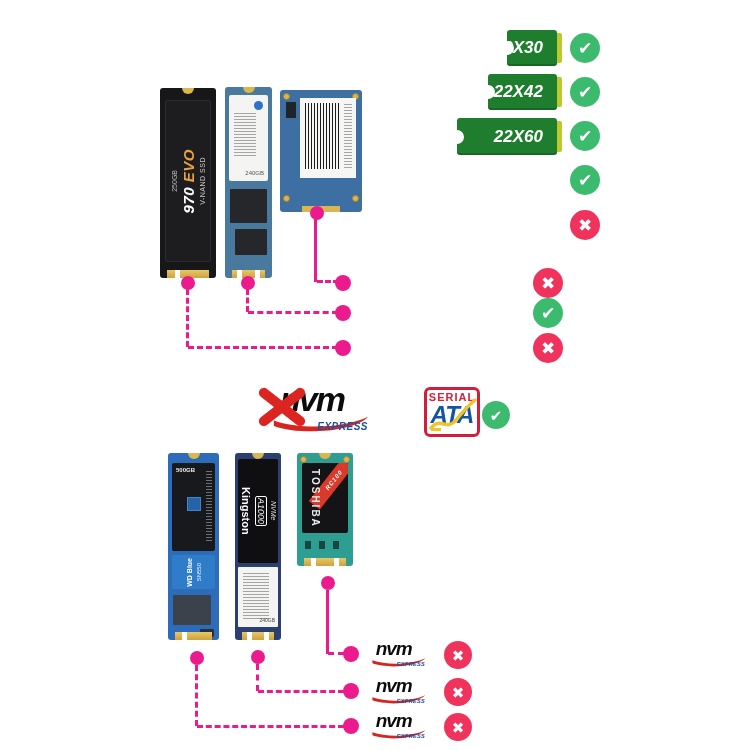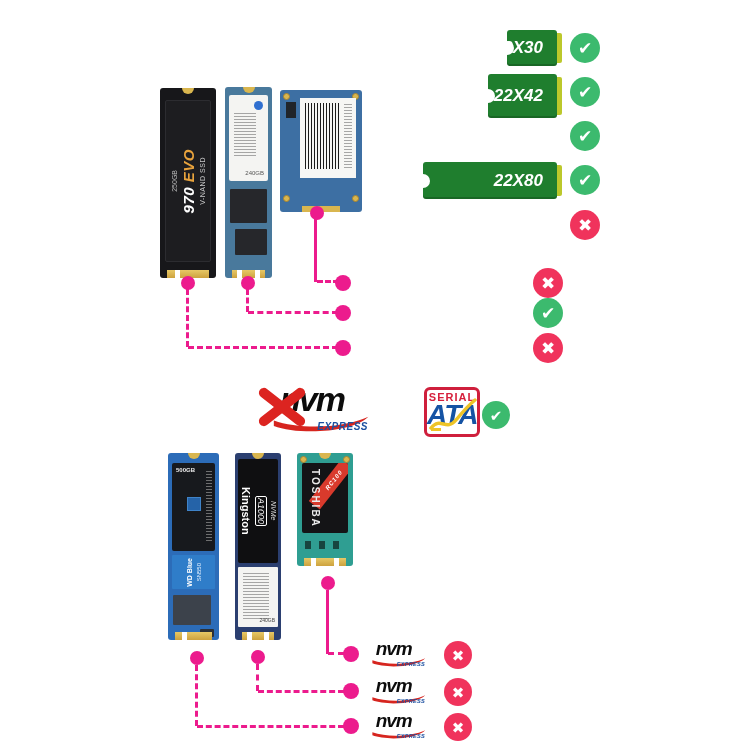--- a/index.html
+++ b/index.html
@@ -116,21 +116,21 @@
           top:16px; left:-12px; z-index:4; }
   .xbar.a { transform:rotate(38deg); }
   .xbar.b { transform:rotate(-38deg); }
   .nvm-logo.small { transform:scale(.56); transform-origin:left top; }
 
   
   .sata-logo { position:absolute; left:424px; top:387px; width:56px; height:50px; background:#fff;
                border:3px solid #cf1f3c; border-radius:6px; box-sizing:border-box; }
   .sata-top { display:block; text-align:center; font-size:11px; font-weight:bold; color:#d6203c;
               letter-spacing:1px; line-height:13px; margin-top:1px; }
-  .sata-main { display:block; text-align:center; font-size:28px; font-weight:bold; font-style:italic;
+  .sata-main { display:block; text-align:center; font-size:24px; font-weight:bold; font-style:italic;
                color:#1553a4; line-height:26px; letter-spacing:-1px; margin-top:-2px; }
   .cable { position:absolute; left:0; top:0; width:50px; height:44px; z-index:2; }
   .cable path { fill:none; stroke:#eec427; stroke-width:3.5; stroke-linecap:round; }
   .sata-dash { position:absolute; left:4px; bottom:3px; width:10px; height:3px; background:#eec427; }
 </style>
 </head>
 <body>
 
 <div class="stage">
 
@@ -170,25 +170,25 @@
     <div class="wlabel2">
       <div class="barcode"></div>
       <div class="fineprint" style="right:4px;top:6px;width:8px;height:64px;"></div>
     </div>
     <div class="msata-conn"></div>
   </div>
 
   <div class="bar" style="left:507px;top:30px;width:50px;height:36px;">
       <span class="bl">22X30</span>
     </div>
-  <div class="bar" style="left:488px;top:74px;width:69px;height:44px;">
+  <div class="bar" style="left:488px;top:74px;width:69px;height:36px;">
       <span class="bl">22X42</span>
     </div>
-  <div class="bar" style="left:423px;top:162px;width:134px;height:37px;">
-      <span class="bl">22X80</span>
+  <div class="bar" style="left:457px;top:118px;width:100px;height:37px;">
+      <span class="bl">22X60</span>
     </div>
 
   <span class="status ok" style="left:570px;top:33px;">✔</span>
   <span class="status ok" style="left:570px;top:77px;">✔</span>
   <span class="status ok" style="left:570px;top:121px;">✔</span>
   <span class="status ok" style="left:570px;top:165px;">✔</span>
   <span class="status no" style="left:570px;top:210px;">✖</span>
 
   <span class="dot" style="left:310px;top:206px;"></span>
   <div class="vsolid" style="left:314px;top:218px;height:64px;"></div>

